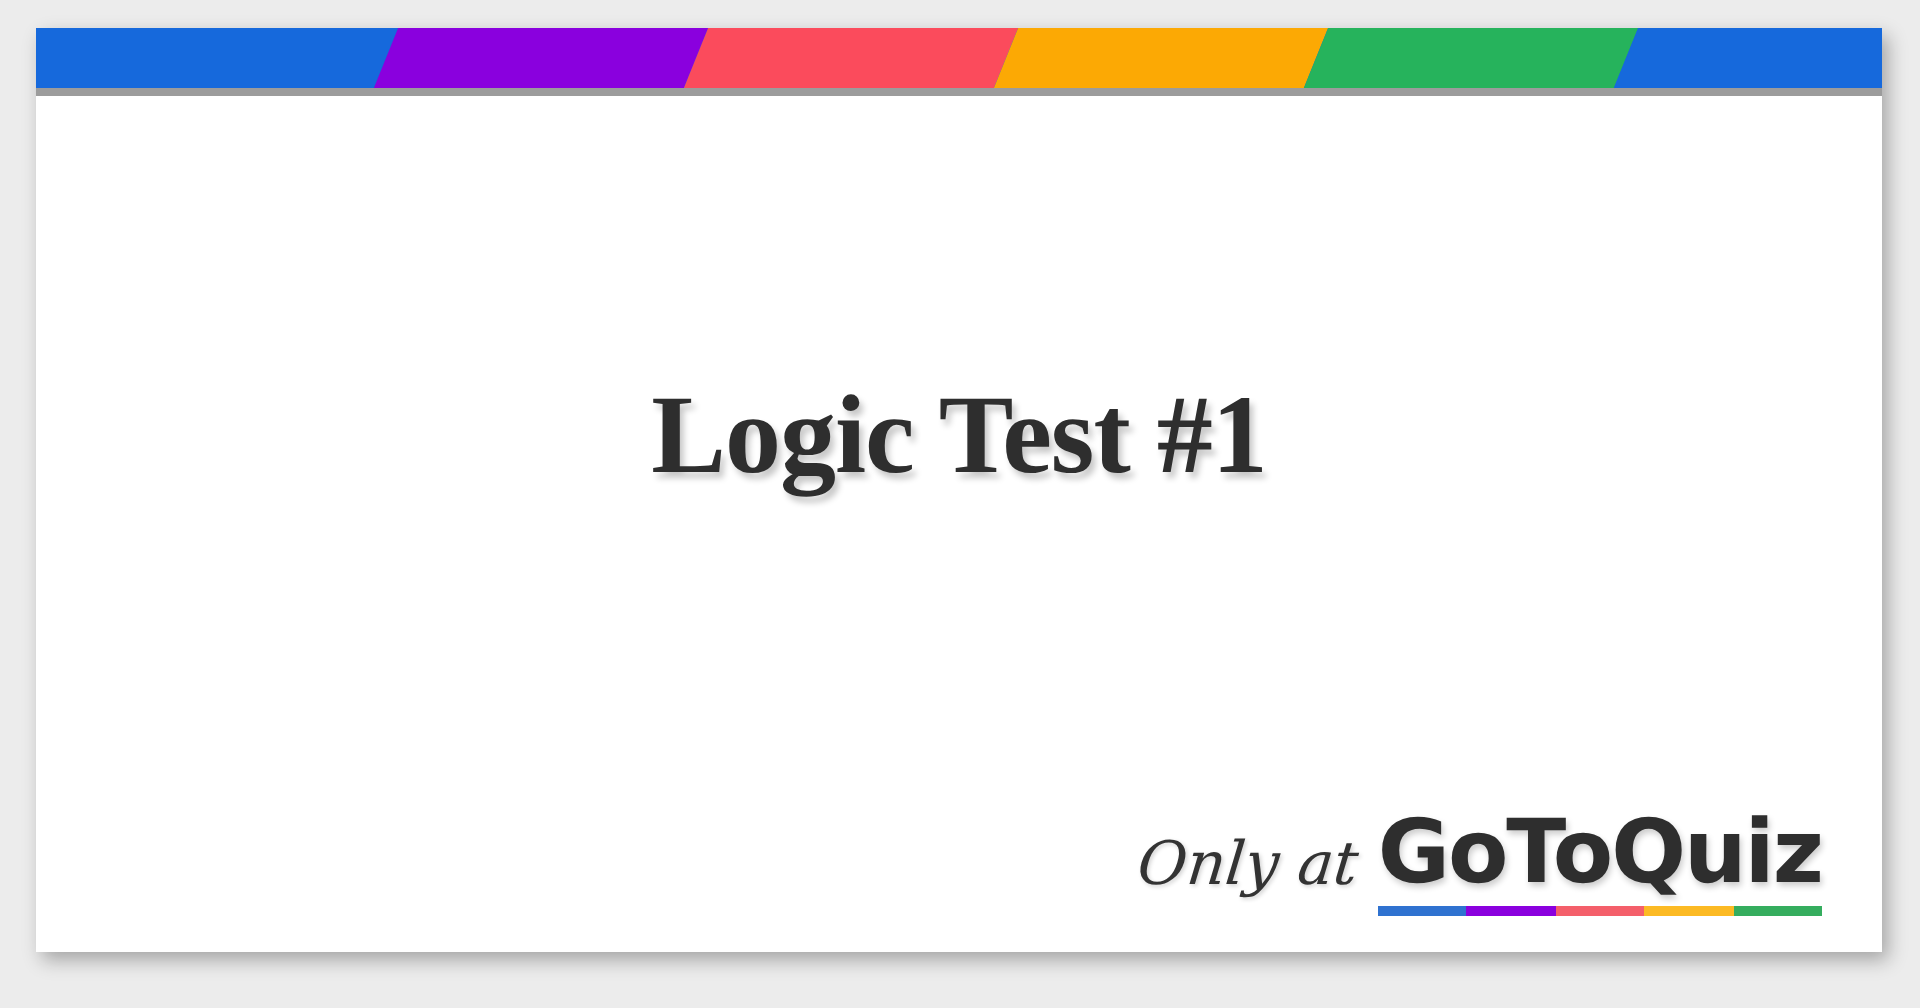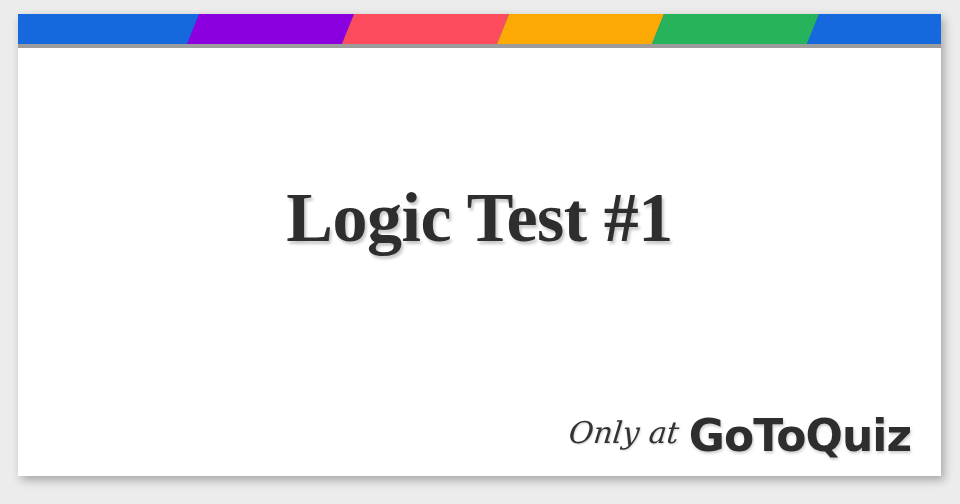--- a/index.html
+++ b/index.html
@@ -59,21 +59,21 @@
     top: 34px;
     width: 100%;
     height: 340px;
     display: flex;
     align-items: center;
     justify-content: center;
   }
   .title {
     font-family: "Liberation Serif", "DejaVu Serif", serif;
     font-weight: bold;
-    font-size: 70px;
+    font-size: 56px;
     line-height: 1;
     color: #2e2e2e;
     letter-spacing: -0.5px;
     text-shadow: 2px 3px 3px rgba(0,0,0,0.22);
     white-space: nowrap;
   }
 
   
   .brand {
     position: absolute;
@@ -88,21 +88,21 @@
     font-size: 30px;
     color: #333333;
     margin-right: 10px;
     margin-bottom: 8px;
     transform: skewX(-6deg);
     text-shadow: 1px 1px 2px rgba(0,0,0,0.18);
     white-space: nowrap;
   }
   .brand-logo {
     display: flex;
-    flex-direction: row;
+    flex-direction: column;
     align-items: flex-end;
   }
   .brand-name {
     font-family: "DejaVu Sans", "Liberation Sans", sans-serif;
     font-weight: bold;
     font-size: 44px;
     line-height: 1;
     color: #2e2e2e;
     letter-spacing: -1px;
     text-shadow: 1px 2px 3px rgba(0,0,0,0.20);

